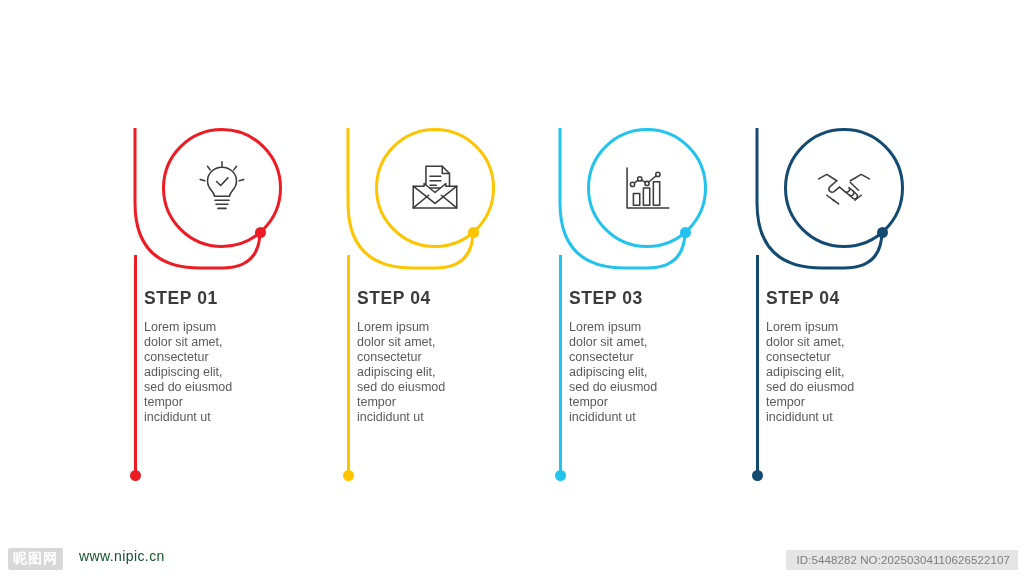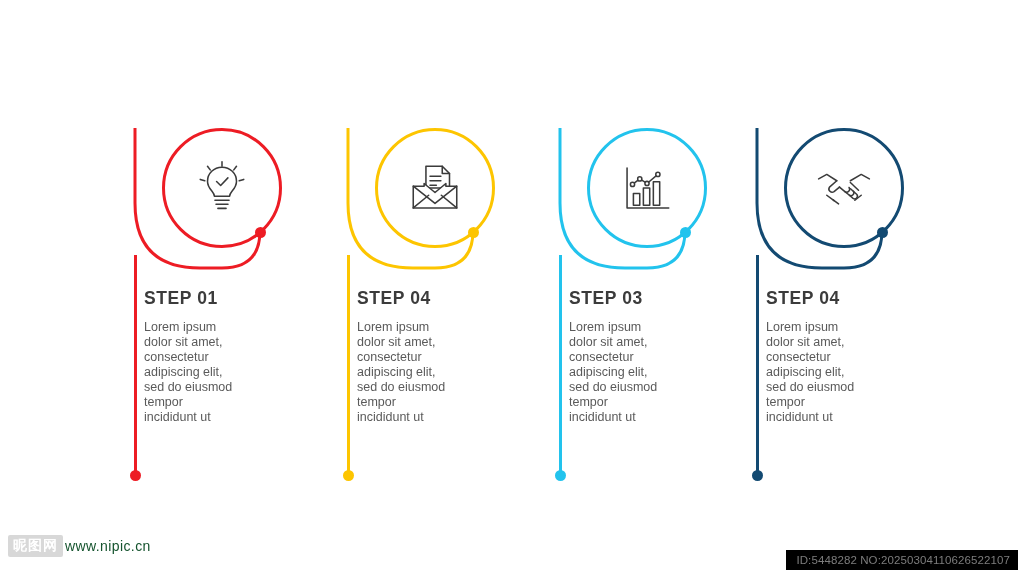--- a/index.html
+++ b/index.html
@@ -85,43 +85,43 @@
 
   
   .footer-bar {
     position: absolute;
     left: 0; bottom: 0;
     width: 1024px; height: 44px;
     background: #ffffff;
   }
   .wm-left {
     position: absolute;
-    left: 8px; bottom: 19px;
-    display: flex; align-items: center;
-    gap: 2px;
+    left: 8px; bottom: 6px;
+    display: flex; 
+    gap: 16px;
   }
   .wm-logo {
     display: inline-block;
     padding: 2px 5px;
     background: #d8d8d8;
     color: #ffffff;
     font-size: 14px;
     font-weight: bold;
     border-radius: 2px;
     letter-spacing: 1px;
   }
   .wm-url {
     color: #14532d;
     font-size: 14px;
     letter-spacing: 0.4px;
   }
   .wm-id {
     position: absolute;
     right: 6px; bottom: 6px;
-    background: #000000;
+    background: #e5e5e5;
     color: #7d7d7d;
     font-size: 11.5px;
     padding: 4px 8px 4px 10px;
     letter-spacing: 0.1px;
   }
 </style>
 </head>
 <body>
 
 <div id="stage">

